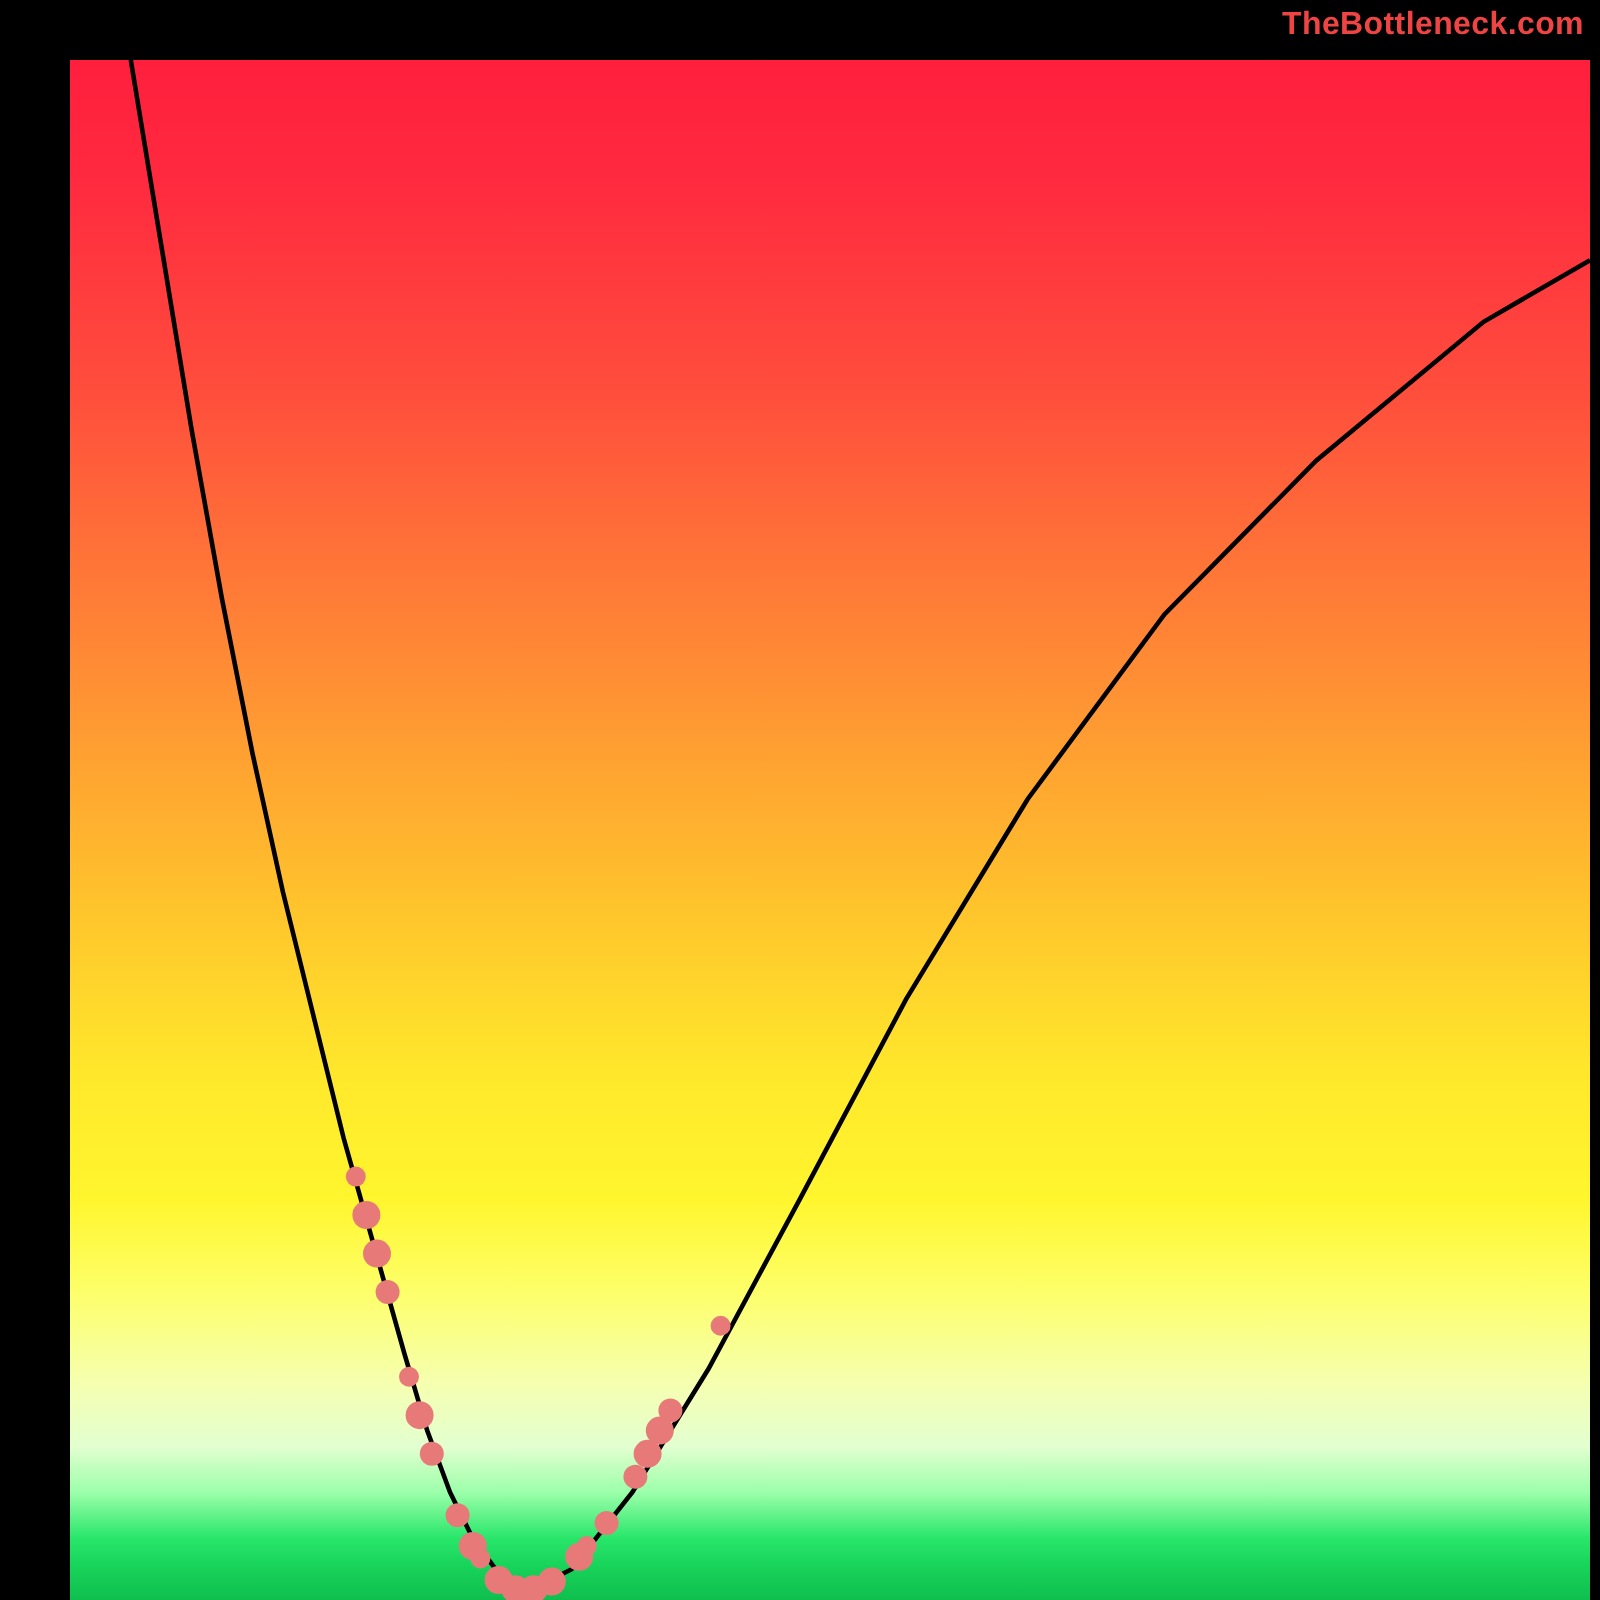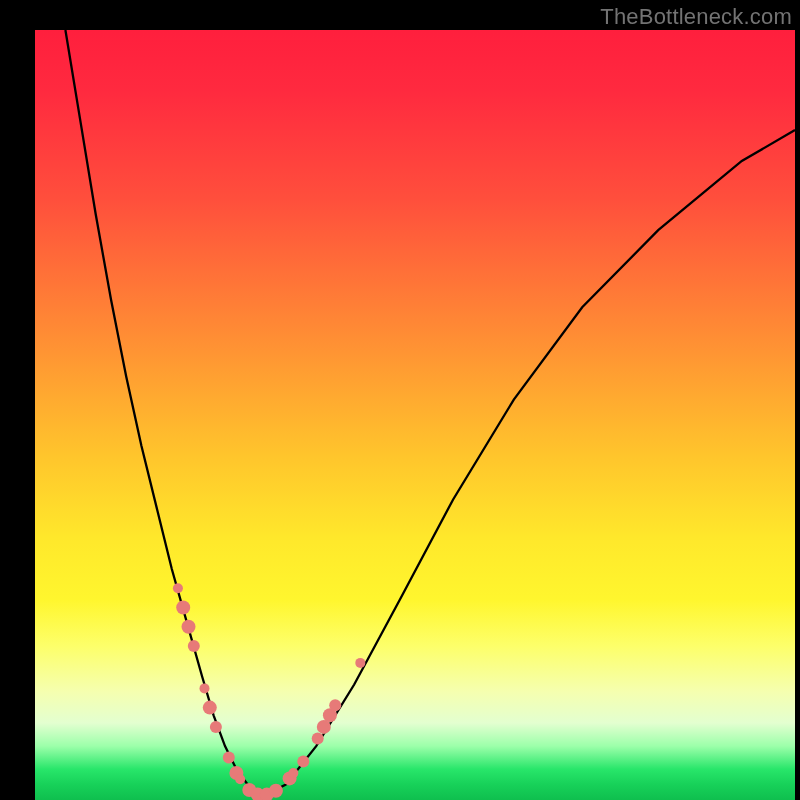--- a/index.html
+++ b/index.html
@@ -38,24 +38,24 @@
       #9cffaa 93%,
       #28e66a 96%,
       #17d159 98%,
       #0fbf4e 100%
     );
   }
   .watermark {
     position: absolute;
     top: 4px;
     right: 8px;
-    color: #737373;
-    font-size: 22px;
+    color: #ef4444;
+    font-size: 16px;
     letter-spacing: 0.2px;
-    font-weight: 400;
+    font-weight: 700;
   }
   svg.curve {
     position: absolute;
     left: 0; top: 0;
     width: 760px; height: 770px;
     overflow: visible;
   }
   .curve-path {
     fill: none;
     stroke: #000;

